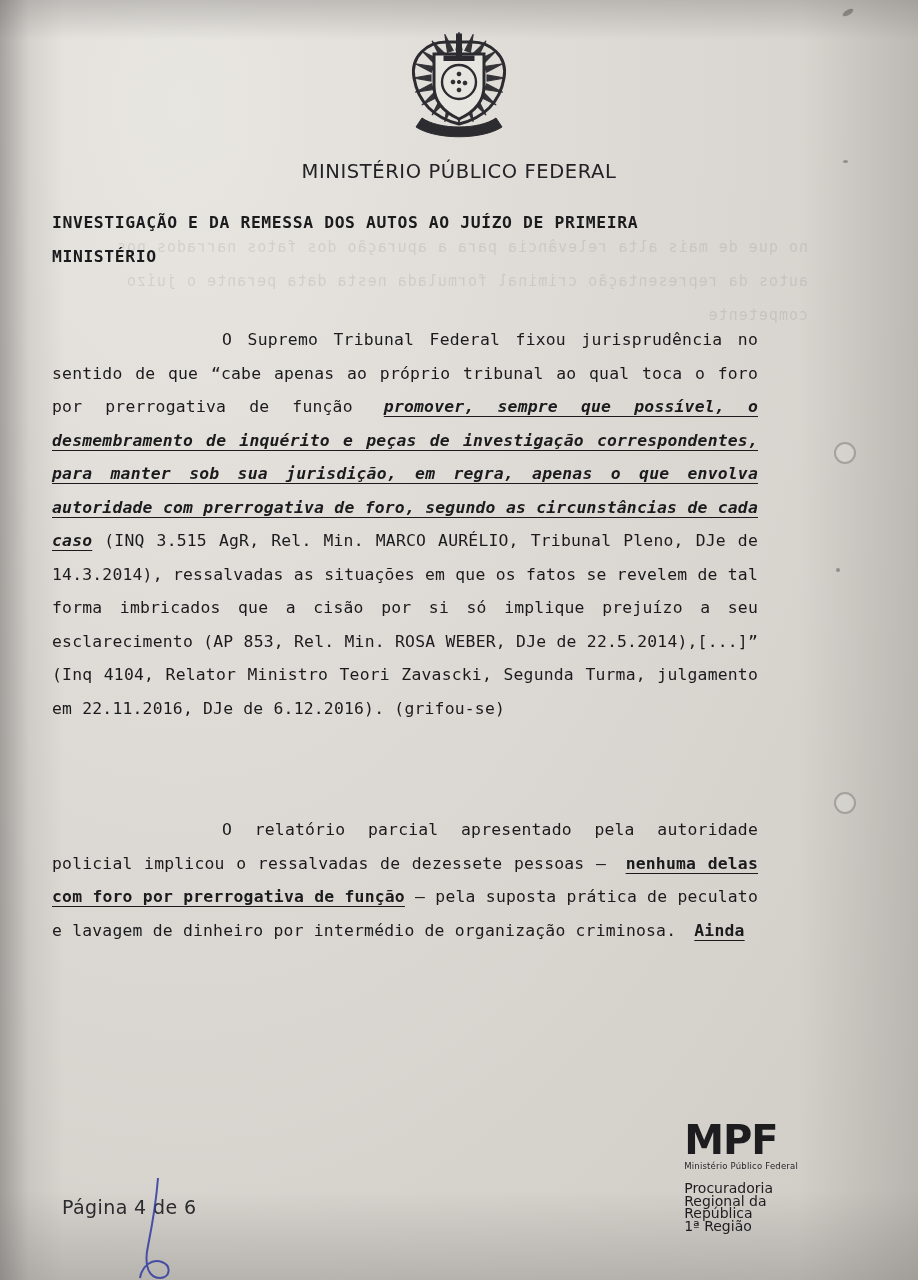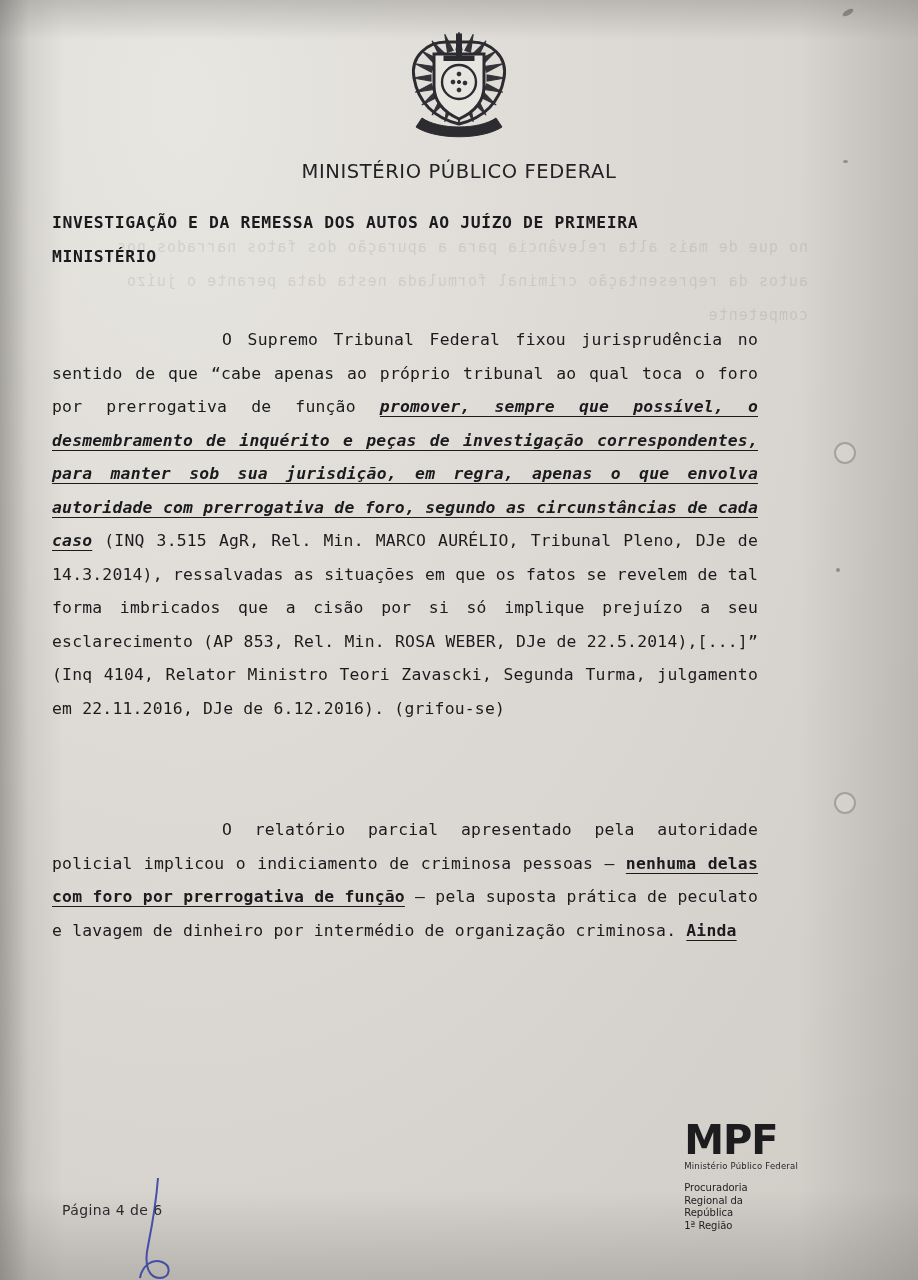--- a/index.html
+++ b/index.html
@@ -87,30 +87,30 @@
     text-justify: inter-word;
     font-size: 16.4px;
     line-height: 33.5px;
     letter-spacing: 0.2px;
   }
   .para.bold { font-weight: bold; letter-spacing: 0.6px; }
   .indent { display: inline-block; width: 170px; }
   .indent-sm { display: inline-block; width: 150px; }
   .gap-2 { height: 44px; }
   .gap-3 { height: 50px; }
-  u.ul { text-decoration: underline; text-underline-offset: 4px; }
+  u.ul { text-decoration: underline; text-underline-offset: 4px; margin-left: 8px; }
   .bi { font-style: italic; font-weight: bold; }
 
   
   .footer-page {
     position: absolute;
     left: 62px;
     bottom: 62px;
     font-family: "DejaVu Sans", "Liberation Sans", sans-serif;
-    font-size: 14px;
+    font-size: 19px;
     color: #2b2b2e;
     letter-spacing: 0.4px;
   }
   .logo-block {
     position: absolute;
     right: 120px;
     bottom: 48px;
     display: flex;
     align-items: flex-start;
     gap: 8px;
@@ -126,21 +126,21 @@
   }
   .logo-sub {
     font-family: "DejaVu Sans", "Liberation Sans", sans-serif;
     font-size: 8.5px;
     letter-spacing: 0.2px;
     color: #26262a;
     margin-top: 2px;
   }
   .logo-right {
     font-family: "DejaVu Sans", "Liberation Sans", sans-serif;
-    font-size: 10px;
+    font-size: 14px;
     line-height: 12.5px;
     color: #1d1d20;
     padding-top: 3px;
   }
   .pen-mark {
     position: absolute;
     left: 128px;
     bottom: -8px;
     width: 60px;
     height: 110px;
@@ -246,21 +246,21 @@
       <span>Supremo Tribunal Federal fixou jurisprudência no sentido de que “</span><span class="italic">cabe apenas ao próprio tribunal ao qual toca o foro por prerrogativa de função </span><u class="ul bi">promover, sempre que possível, o desmembramento de inquérito e peças de investigação correspondentes, para manter sob sua jurisdição, em regra, apenas o que envolva autoridade com prerrogativa de foro, segundo as circunstâncias de cada caso</u><span class="italic"> (INQ 3.515 AgR, Rel. Min. MARCO AURÉLIO, Tribunal Pleno, DJe de 14.3.2014), ressalvadas as situações em que os fatos se revelem de tal forma imbricados que a cisão por si só implique prejuízo a seu esclarecimento (AP 853, Rel. Min. ROSA WEBER, DJe de 22.5.2014),[...]”</span><span> (Inq 4104, Relator Ministro Teori Zavascki, Segunda Turma, julgamento em 22.11.2016, DJe de 6.12.2016). (grifou-se)</span>
     </p>
 
     <div class="gap-2"></div>
 
 
     <div class="gap-2"></div>
 
     <p class="para">
       <span class="indent"></span><span>O</span>
-      <span>relatório parcial apresentado pela autoridade policial implicou o indiciamento de criminosa pessoas – </span><u class="ul" style="font-weight:bold">nenhuma delas com foro por prerrogativa de função</u><span> – pela suposta prática de peculato e lavagem de dinheiro por intermédio de organização criminosa. </span><u class="ul" style="font-weight:bold">Ainda</u>
+      <span>relatório parcial apresentado pela autoridade policial implicou o ressalvadas de dezessete pessoas – </span><u class="ul" style="font-weight:bold">nenhuma delas com foro por prerrogativa de função</u><span> – pela suposta prática de peculato e lavagem de dinheiro por intermédio de organização criminosa. </span><u class="ul" style="font-weight:bold">Ainda</u>
     </p>
 
   </div>
 
   <div class="footer-page">Página 4 de 6</div>
 
   <svg class="pen-mark" viewBox="0 0 60 110">
     <path d="M30,0 C28,26 24,48 20,68 C16,86 20,100 32,100 C42,100 44,88 34,84 C24,80 14,88 12,100" fill="none" stroke="#2f3aa0" stroke-width="2" opacity="0.85"></path>
   </svg>
 

